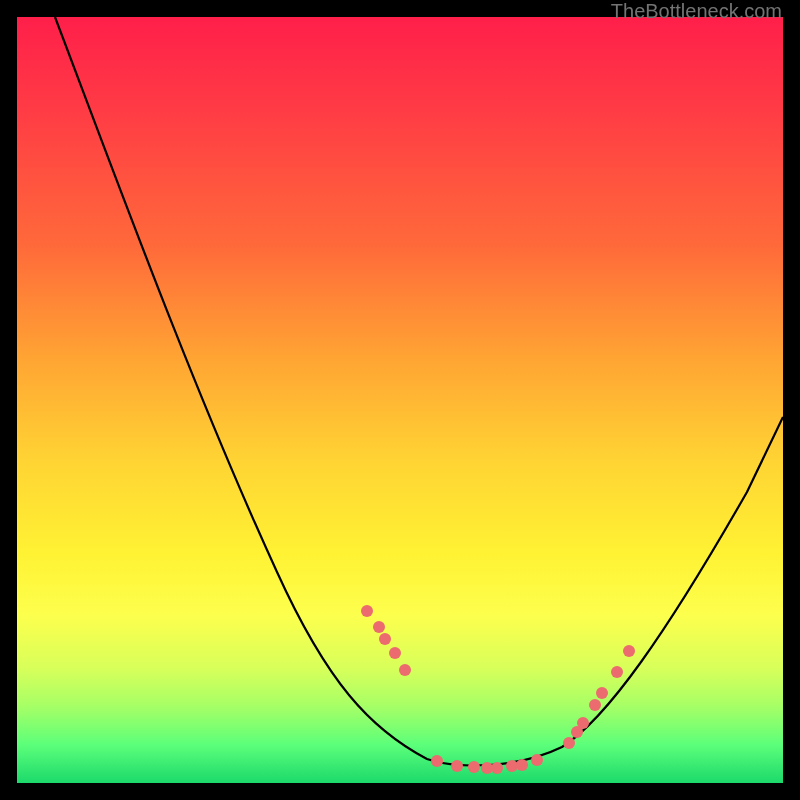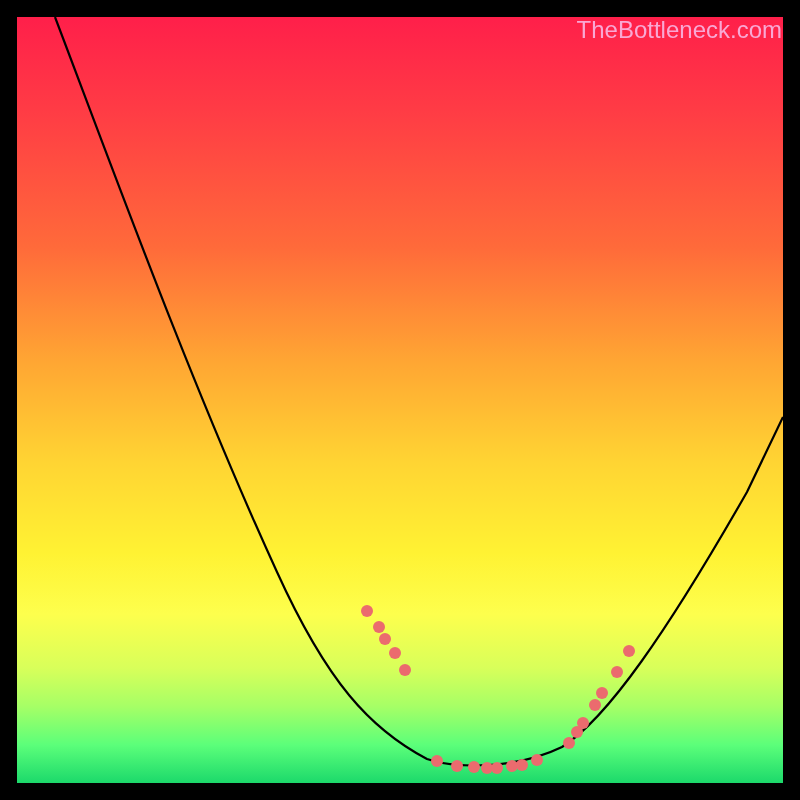--- a/index.html
+++ b/index.html
@@ -36,24 +36,24 @@
       #ffd433 58%,
       #fff233 70%,
       #fdff4d 78%,
       #d8ff5a 85%,
       #a6ff66 90%,
       #5cff7a 95%,
       #1cd96b 100%);
   }
   .watermark {
     position: absolute;
-    top: 16px;
+    top: 0px;
     right: 18px;
-    color: #f9a8d4;
-    font-size: 24px;
+    color: #737373;
+    font-size: 20px;
     user-select: none;
   }
   svg.curve {
     position: absolute;
     inset: 0;
     width: 100%;
     height: 100%;
   }
 </style>
 </head>

